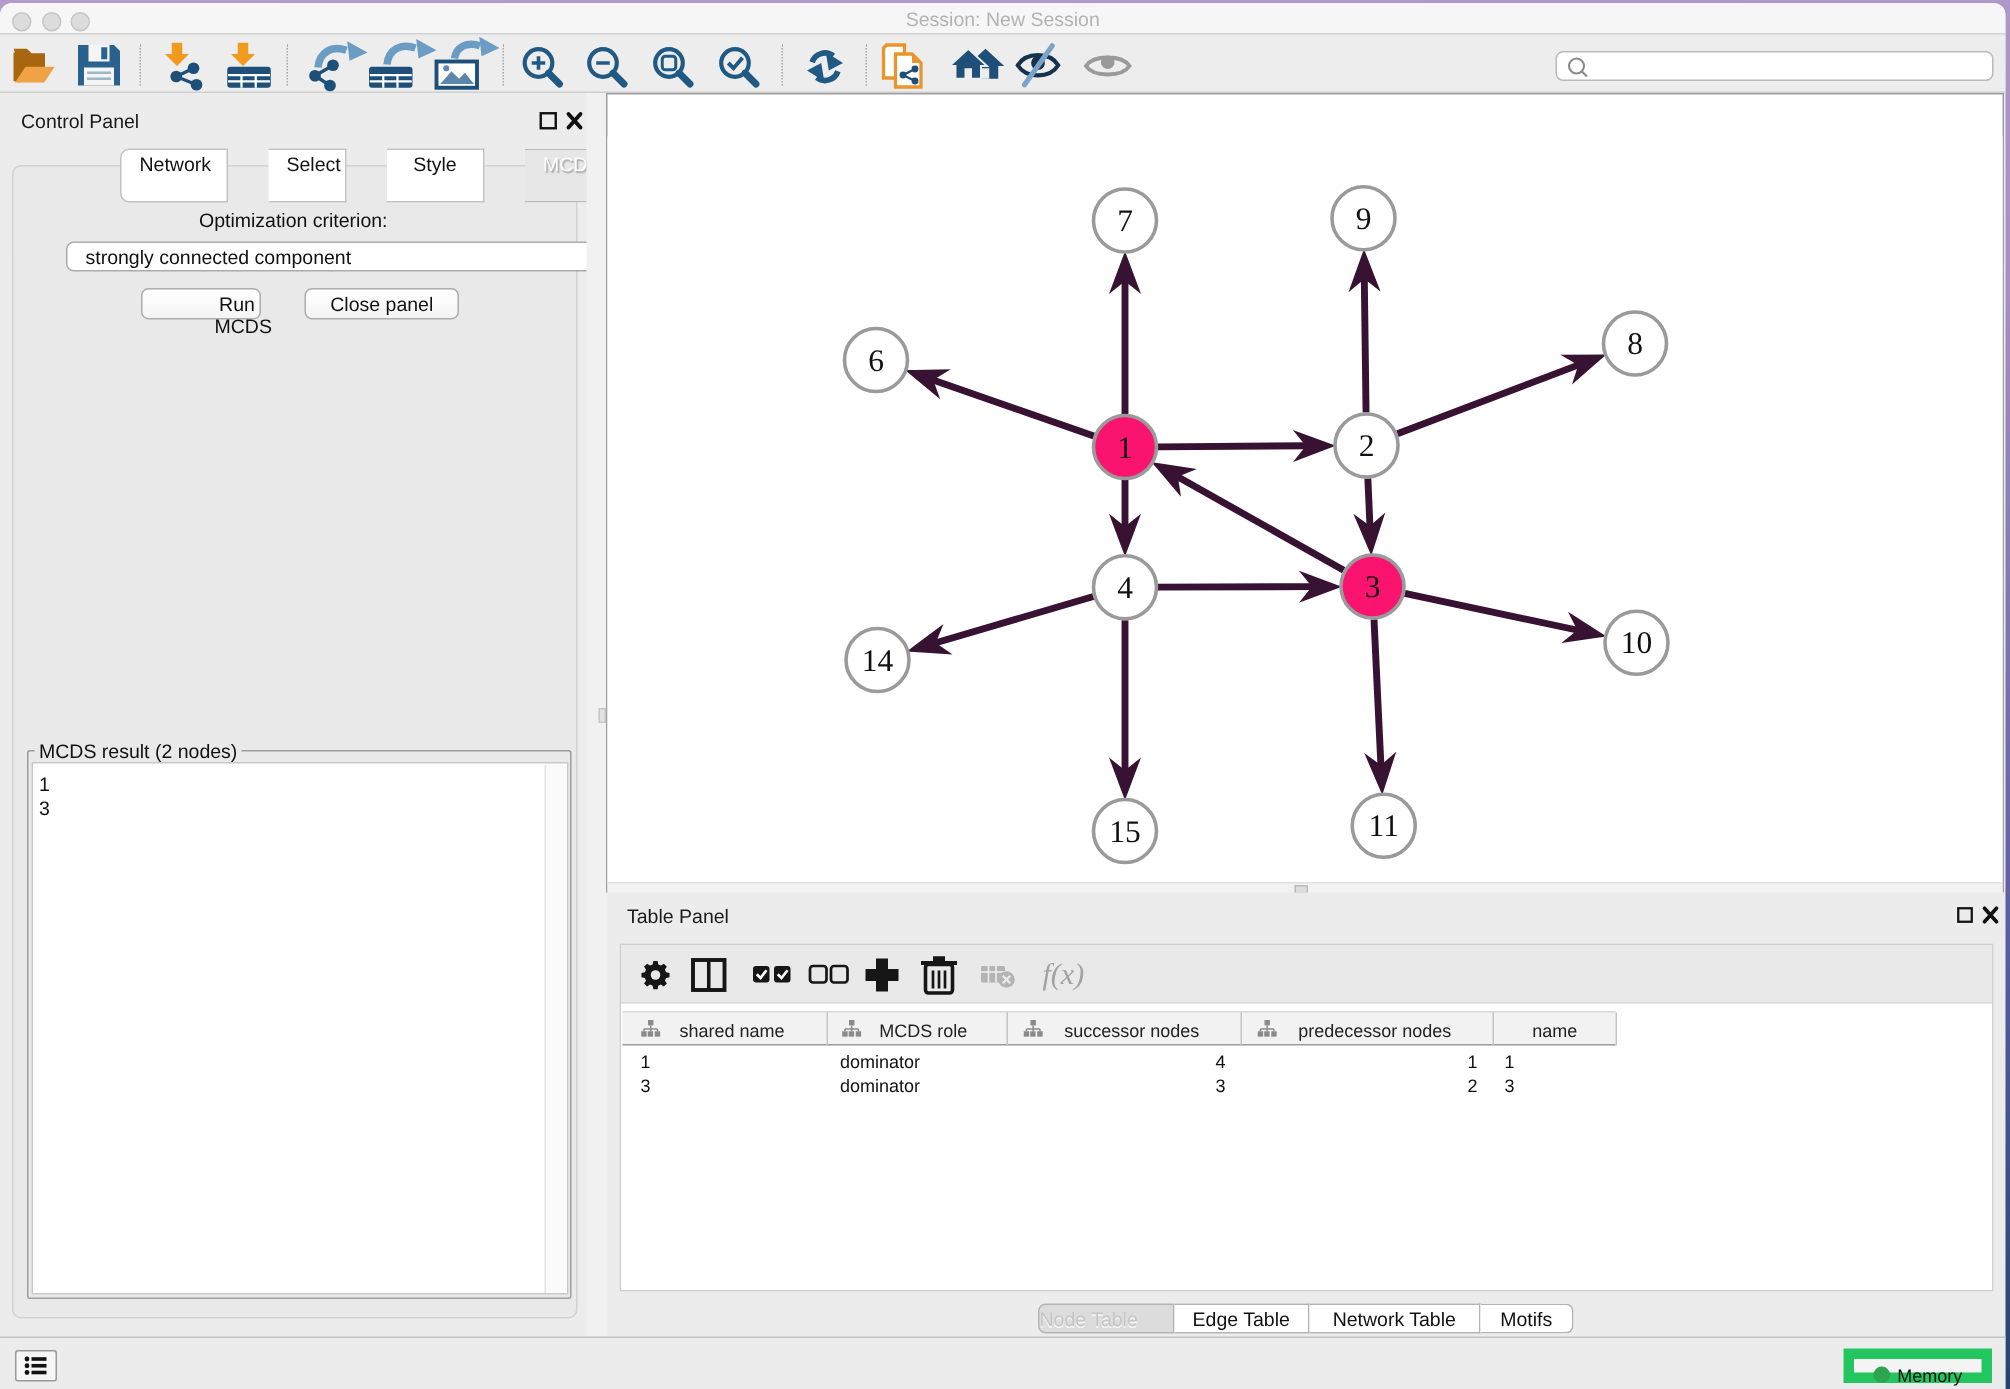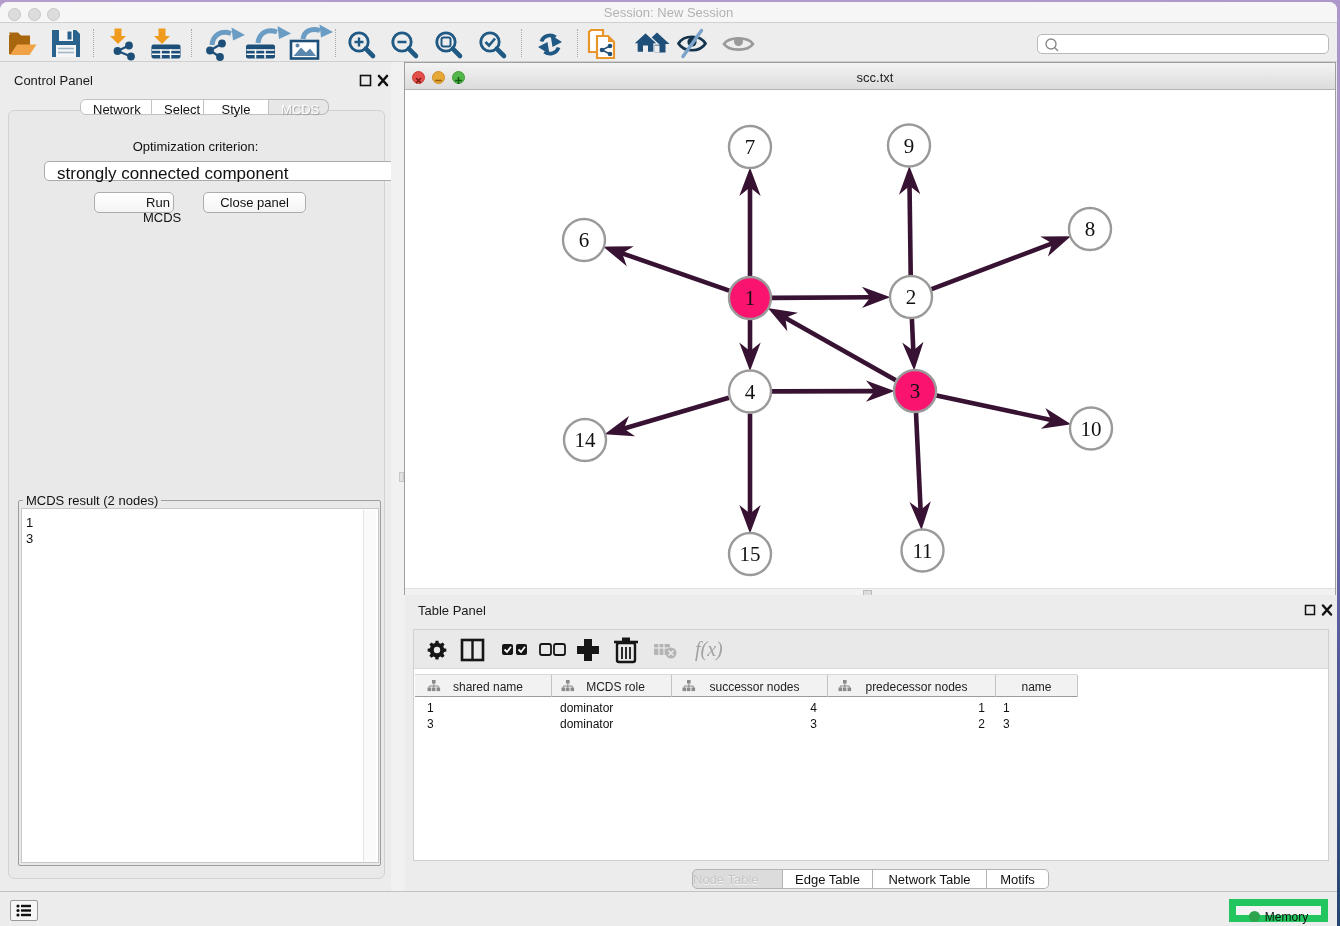--- a/index.html
+++ b/index.html
@@ -12,25 +12,25 @@
 .tl { position:absolute; top:6px; width:13px; height:13px; border-radius:50%; background:#dcdcdc; border:1px solid #c6c6c6; }
 .title-text { position:absolute; top:3px; width:100%; text-align:center; font-size:13px; color:#b2b2b2; }
 
 .toolbar { position:absolute; left:0; top:22px; width:1337px; height:38px; background:#ededed; border-bottom:1px solid #cfcfcf; }
 .tsep { position:absolute; top:5px; height:28px; width:0; border-left:1px dotted #a8a8a8; }
 .searchbox { position:absolute; left:1037px; top:10px; width:292px; height:20px; background:#fff; border:1px solid #b9b9b9; border-radius:5px; }
 
 .cpanel { position:absolute; left:0; top:60px; width:391px; height:829px; background:#ececec; }
 .cp-title { position:absolute; left:14px; top:11px; font-size:13px; color:#1a1a1a; }
 .cp-box { position:absolute; left:8px; top:48px; width:377px; height:769px; background:#e9e9e9; border:1px solid #d2d2d2; border-radius:6px; }
-.tabs { position:absolute; top:37px; left:80px; height:16px; display:flex; font-size:13px; }
+.tabs { position:absolute; top:37px; left:80px; height:36px; display:flex; font-size:13px;gap:27px; }
 .tab { background:#fff; border:1px solid #c2c2c2; border-left:none; padding:2px 12px 0 12px; color:#111; text-align:center; }
 .tab.first { border-left:1px solid #c2c2c2; border-radius:6px 0 0 6px; }
 .tab.sel { background:#e7e7e7; border-color:#b9b9b9; color:#fdfdfd; text-shadow:1px 1px 1px #9f9f9f; border-radius:0 7px 7px 0; }
-.combo { position:absolute; left:44px; top:99px; width:367px; height:20px; background:#fff; border:1px solid #ababab; border-radius:5px; font-size:17px; color:#111; padding:2px 0 0 12px; }
+.combo { position:absolute; left:44px; top:99px; width:367px; height:20px; background:#fff; border:1px solid #ababab; border-radius:5px; font-size:13px; color:#111; padding:2px 0 0 12px; }
 .btn { position:absolute; top:130px; height:21px; background:linear-gradient(#ffffff,#f4f4f4); border:1px solid #adadad; border-radius:5px; font-size:13px; color:#111; text-align:center; padding-top:2px; }
 .fieldset { position:absolute; left:18px; top:438px; width:363px; height:366px; border:1px solid #9d9d9d; border-radius:2px; }
 .fieldset .legend { position:absolute; left:4px; top:-8px; background:#e9e9e9; padding:0 3px; font-size:13px; color:#111; }
 .fs-inner { position:absolute; left:2px; top:7px; width:358px; height:355px; background:#fff; border:1px solid #c8c8c8; }
 .fs-scroll { position:absolute; right:2px; top:1px; width:13px; height:352px; background:#fafafa; border-left:1px solid #e3e3e3; }
 
 .splitcol { position:absolute; left:391px; top:60px; width:14px; height:829px; background:#f1f1f1; }
 
 .netwin { position:absolute; left:404px; top:60px; width:932px; height:533px; background:#fff; border:1px solid #9f9f9f; border-bottom:none; }
 .net-titlebar { position:absolute; left:0; top:0; width:930px; height:27px; background:linear-gradient(#f3f3f3,#dcdcdc); border-bottom:1px solid #b4b4b4; }
@@ -238,32 +238,20 @@
         <div class="abs" style="left:4px;top:6px;font-size:13px;color:#111;line-height:16px;">1<br>3</div>
         <div class="fs-scroll"></div>
       </div>
     </div>
   </div>
   <div class="splitcol">
     <div class="abs" style="left:8px;top:410px;width:5px;height:10px;background:#e2e2e2;border:1px solid #c8c8c8;"></div>
   </div>
 
   <div class="netwin">
-    <div class="net-titlebar">
-      <div class="mac" style="left:7px;background:#e3504b;border:1px solid #c33d33;"><svg width="11" height="11" viewBox="0 0 11 11">
-            <path d="M3 3 L8 8 M8 3 L3 8" stroke="#7c150f" stroke-width="1.4"></path>
-          </svg></div>
-      <div class="mac" style="left:27px;background:#e6a935;border:1px solid #cf8d2a;"><svg width="11" height="11" viewBox="0 0 11 11">
-            <line x1="2.2" y1="5.5" x2="8.8" y2="5.5" stroke="#985d0a" stroke-width="1.6"></line>
-          </svg></div>
-      <div class="mac" style="left:47px;background:#54b74c;border:1px solid #3f9b38;"><svg width="11" height="11" viewBox="0 0 11 11">
-            <path d="M5.5 2 L5.5 9 M2 5.5 L9 5.5" stroke="#135e10" stroke-width="1.6"></path>
-          </svg></div>
-      <div class="net-title">scc.txt</div>
-    </div>
     <div class="net-canvas">
       <svg width="930" height="497" viewBox="0 0 930 497">
 <g stroke="#371232" stroke-width="4.6" fill="#371232">
 <line x1="345.0" y1="185.0" x2="345.0" y2="94.2"></line>
 <polygon points="345.0,83.0 350.6,98.0 345.0,93.5 339.4,98.0"></polygon>
 <line x1="324.2" y1="199.7" x2="215.1" y2="161.6"></line>
 <polygon points="204.5,157.9 220.5,157.6 214.4,161.4 216.8,168.1"></polygon>
 <line x1="367.0" y1="206.9" x2="467.8" y2="206.2"></line>
 <polygon points="479.0,206.2 464.0,211.9 468.5,206.2 464.0,200.7"></polygon>
 <line x1="345.0" y1="229.0" x2="345.0" y2="262.2"></line>

